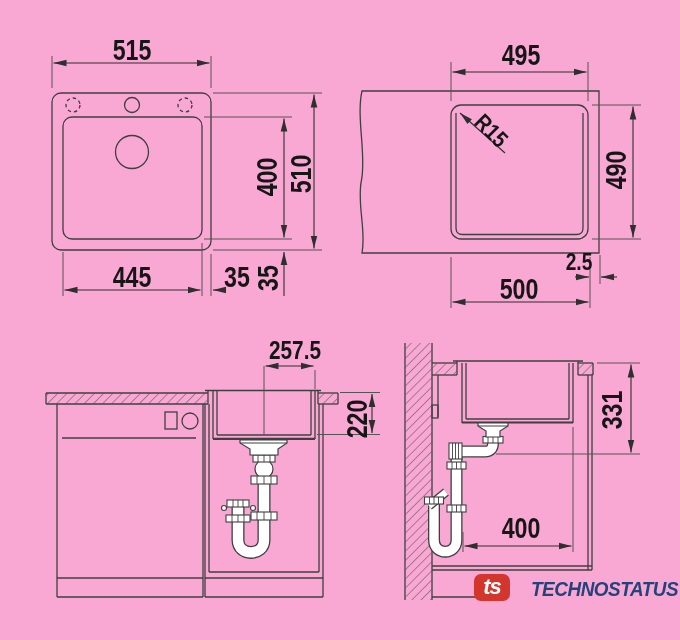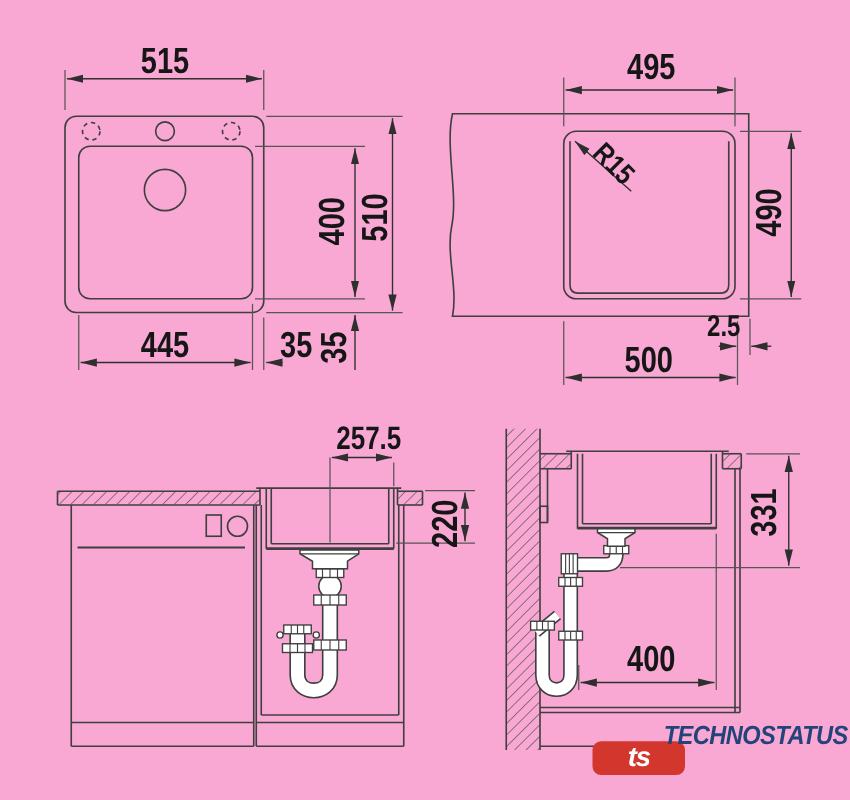--- a/index.html
+++ b/index.html
@@ -5,22 +5,22 @@
   html,body{margin:0;padding:0;background:#fff;}
   .canvas{position:relative;width:680px;height:640px;background:#f9a8d4;overflow:hidden;
           font-family:"Liberation Sans",sans-serif;padding-left:24px;}
   .canvas svg{position:absolute;left:0;top:0;}
   .lbl{position:absolute;transform:translate(-50%,-50%) scaleX(.8);
        font:700 29px "Liberation Sans",sans-serif;color:#161616;white-space:nowrap;line-height:1;}
   .rot{transform:translate(-50%,-50%) rotate(-90deg) scaleX(.8);}
   .r45{transform:translate(-50%,-50%) rotate(45deg) scaleX(.85);font-size:23px;}
   .m  {font-size:26px;}
   .sm {font-size:24px;}
-  .logo-box{position:absolute;left:474px;top:574px;width:74px;height:27px;border-radius:7px;
-            background:#d2362c;display:flex;align-items:center;justify-content:center;margin-top:19px;}
+  .logo-box{position:absolute;left:474px;top:574px;width:36px;height:27px;border-radius:7px;
+            background:#d2362c;display:flex;align-items:center;justify-content:center;}
   .logo-ts{font:italic 800 22px "Liberation Sans",sans-serif;color:#fff;letter-spacing:-1px;
            transform:translateY(-1px);}
   .brand{position:absolute;left:531px;top:577px;height:24px;display:flex;align-items:center;
          font:italic 800 21px "Liberation Sans",sans-serif;color:#24437a;letter-spacing:-.5px;
          transform:scaleX(.9);transform-origin:left center;white-space:nowrap;}
 </style>
 </head>
 <body>
 
 <div class="canvas">

